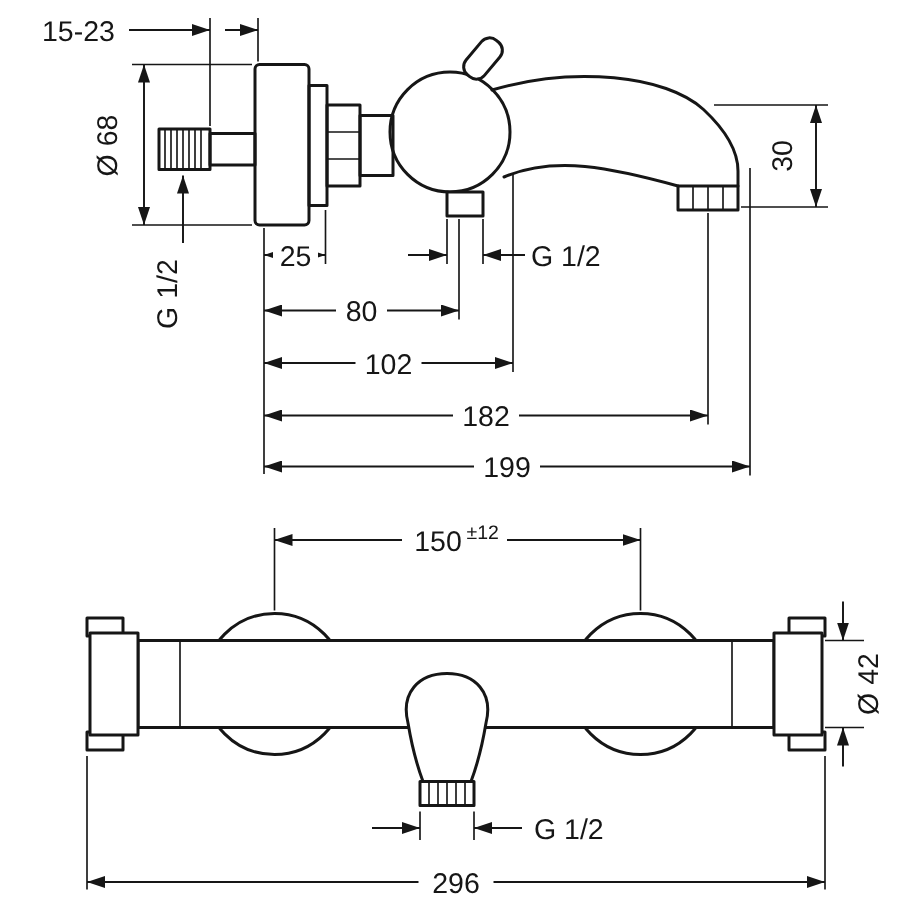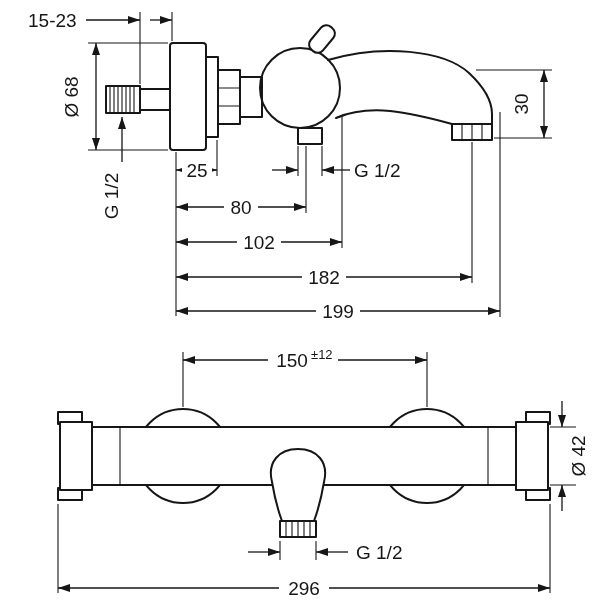--- a/index.html
+++ b/index.html
@@ -1,16 +1,16 @@
 <!DOCTYPE html>
 <html><head>
 <meta charset="utf-8">
 <style>
   html,body{margin:0;padding:0;background:#fff;}
-  .canvas{width:609px;height:614px;background:#fff;overflow:hidden;}
+  .canvas{width:609px;height:614px;background:#fff;overflow:hidden;border-radius:18px;}
   svg text{font-family:"Liberation Sans",sans-serif;font-size:19px;fill:#161616;}
   svg text.sup{font-size:13px;}
   .o {fill:none;stroke:#161616;stroke-width:2;stroke-linejoin:round;stroke-linecap:round;}
   .ow{fill:#ffffff;stroke:#161616;stroke-width:2;stroke-linejoin:round;}
   .d {fill:none;stroke:#161616;stroke-width:1.3;}
   .t {fill:none;stroke:#161616;stroke-width:1.1;}
   .bg{fill:#ffffff;stroke:none;}
 </style>
 </head>
 <body>

